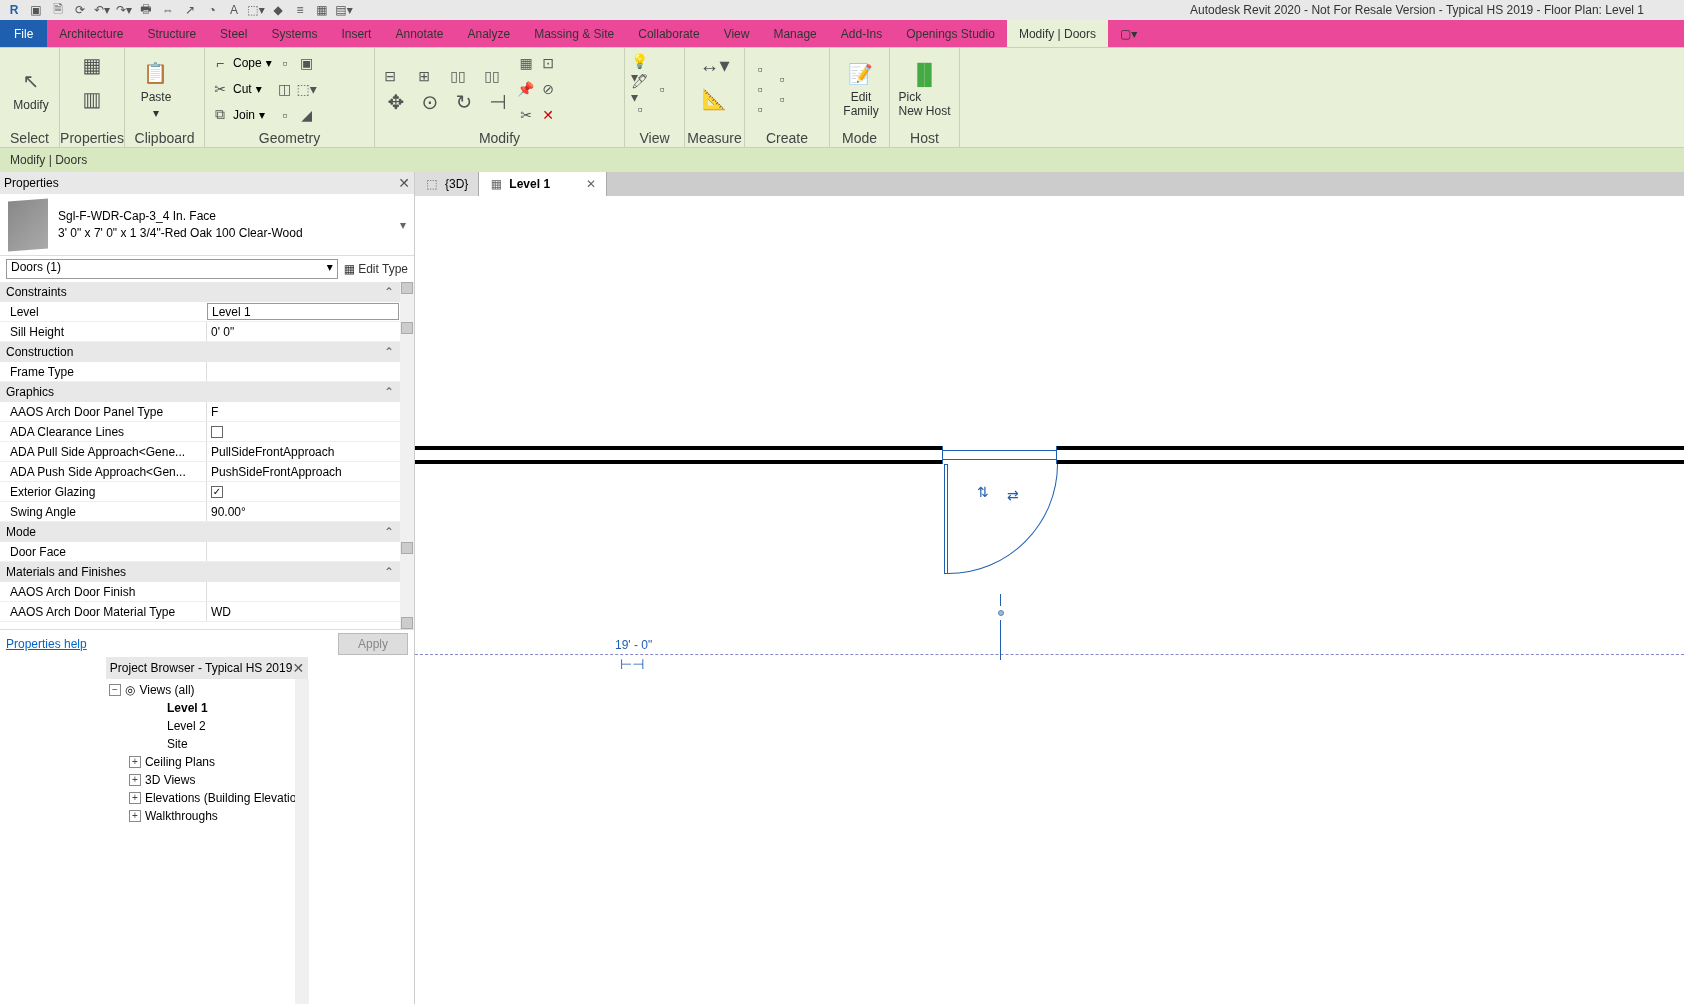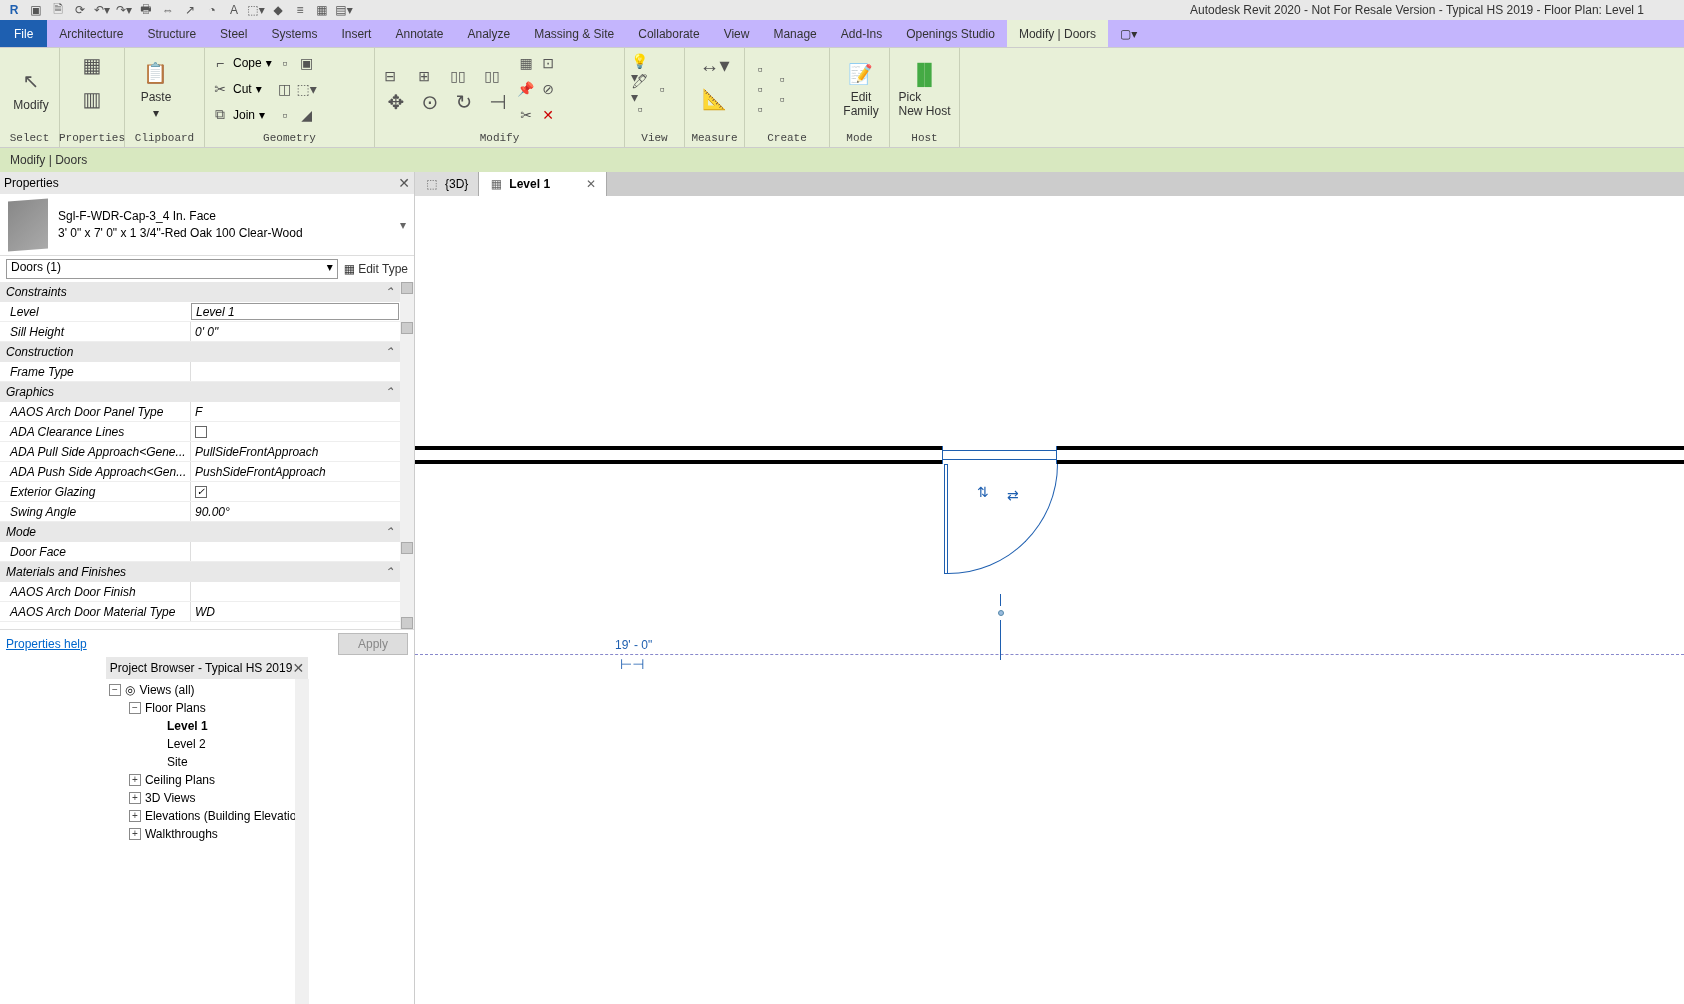--- a/index.html
+++ b/index.html
@@ -3,29 +3,29 @@
 <meta charset="utf-8">
 <style>
 * { margin:0; padding:0; box-sizing:border-box; font-family:"Segoe UI",Arial,sans-serif; font-size:12px; }
 body { width:1684px; height:1004px; background:#fff; overflow:hidden; }
 
 .title-bar { height:20px; background:#e8e8e8; display:flex; align-items:center; position:relative; }
 .qat { display:flex; gap:6px; padding-left:6px; align-items:center; }
 .qat-icon { width:16px; height:16px; display:flex; align-items:center; justify-content:center; color:#555; }
 .title-text { position:absolute; left:50%; transform:translateX(-50%); color:#333; white-space:nowrap; }
 
-.menubar { height:28px; background:#c4b5fd; display:flex; align-items:stretch; border-bottom:1px solid #ccc; }
+.menubar { height:28px; background:#ec4899; display:flex; align-items:stretch; border-bottom:1px solid #ccc; }
 .menu-file { background:#1e5fb0; color:#fff; padding:0 14px; display:flex; align-items:center; }
 .menu-item { padding:0 12px; display:flex; align-items:center; color:#333; cursor:default; }
 .menu-item.active { background:#e8f0d8; }
 
 .ribbon { height:100px; background:#e8f0d8; display:flex; border-bottom:1px solid #ccc; }
 .ribbon-panel { display:flex; flex-direction:column; border-right:1px solid #c8d0b8; }
 .panel-body { flex:1; display:flex; align-items:center; padding:2px 6px; gap:4px; }
-.panel-label { height:18px; text-align:center; font-size:11px; color:#444; display:flex; align-items:center; justify-content:center; gap:4px;font-family:Liberation Mono, monospace; }
+.panel-label { height:18px; text-align:center; font-size:14px; color:#444; display:flex; align-items:center; justify-content:center; gap:4px; }
 .rb-btn { display:flex; flex-direction:column; align-items:center; justify-content:center; padding:2px 6px; gap:2px; color:#333; }
 .rb-btn-lg { min-width:50px; height:76px; }
 .rb-ico { width:30px; height:30px; display:flex; align-items:center; justify-content:center; font-size:20px; color:#555; }
 .rb-ico-sm { width:18px; height:18px; display:flex; align-items:center; justify-content:center; font-size:14px; color:#555; }
 .stack { display:flex; flex-direction:column; gap:2px; }
 .stack-row { display:flex; align-items:center; gap:4px; height:24px; }
 
 .context-bar { height:24px; background:#d8e8c0; padding-left:10px; display:flex; align-items:center; color:#333; }
 
 .main { display:flex; height:calc(100% - 172px); }
@@ -37,25 +37,25 @@
 .type-sel { height:62px; display:flex; align-items:center; padding:4px 8px; gap:10px; border-bottom:1px solid #ddd; }
 .type-thumb { width:40px; height:50px; background:linear-gradient(135deg,#888,#aaa); transform:skewY(-4deg); }
 .type-text { flex:1; line-height:1.4; }
 .type-drop { color:#666; }
 
 .filter-row { height:26px; display:flex; align-items:center; padding:0 6px; gap:6px; }
 .filter-sel { flex:1; border:1px solid #999; height:20px; padding:0 4px; display:flex; align-items:flex-start; justify-content:space-between; }
 .edit-type { display:flex; align-items:center; gap:3px; color:#333; }
 
 .prop-grid { flex:1; overflow:hidden; position:relative; }
-.prop-rows { position:absolute; inset:0 14px 0 0; overflow:auto;font-style:italic; }
+.prop-rows { position:absolute; inset:0 14px 0 0; overflow:auto; }
 .prop-cat { height:20px; background:#e8e8e8; display:flex; align-items:center; justify-content:space-between; padding:0 6px; font-weight:500; }
 .prop-cat .chev { color:#666; }
 .prop-row { height:20px; display:flex; border-bottom:1px solid #eee; }
-.prop-k { width:190px; padding-left:10px; display:flex; align-items:center; overflow:hidden; white-space:nowrap; }
+.prop-k { width:206px; padding-left:10px; display:flex; align-items:center; overflow:hidden; white-space:nowrap; }
 .prop-v { flex:1; padding-left:4px; display:flex; align-items:center; border-left:1px solid #ddd; }
 .prop-v.boxed { border:1px solid #999; margin:1px; }
 .prop-scroll { position:absolute; right:0; top:0; bottom:0; width:14px; background:#f0f0f0; }
 .prop-thumb { position:absolute; left:1px; width:12px; background:#ccc; border:1px solid #aaa; }
 .chk { width:12px; height:12px; border:1px solid #666; display:flex; align-items:center; justify-content:center; font-size:10px; }
 
 .prop-foot { height:28px; display:flex; align-items:center; padding:0 6px; justify-content:space-between; border-top:1px solid #ddd; }
 .prop-help { color:#0066cc; text-decoration:underline; }
 .apply-btn { width:70px; height:22px; background:#ddd; border:1px solid #bbb; color:#888; display:flex; align-items:center; justify-content:center; }
 
@@ -424,24 +424,20 @@
       <div class="panel-hdr">
         <span>Project Browser - Typical HS 2019</span>
         <span class="close">✕</span>
       </div>
       <div class="tree">
         <div class="tn" style="padding-left:2px">
             <span class="exp open"></span>
             <span>◎</span>
             <span>Views (all)</span>
           </div>
-        <div class="tn" style="padding-left:22px">
-            <span class="exp open"></span>
-            <span>Floor Plans</span>
-          </div>
         <div class="tn" style="padding-left:60px;font-weight:bold">
             <span>Level 1</span>
           </div>
         <div class="tn" style="padding-left:60px">
             <span>Level 2</span>
           </div>
         <div class="tn" style="padding-left:60px">
             <span>Site</span>
           </div>
         <div class="tn" style="padding-left:22px">

